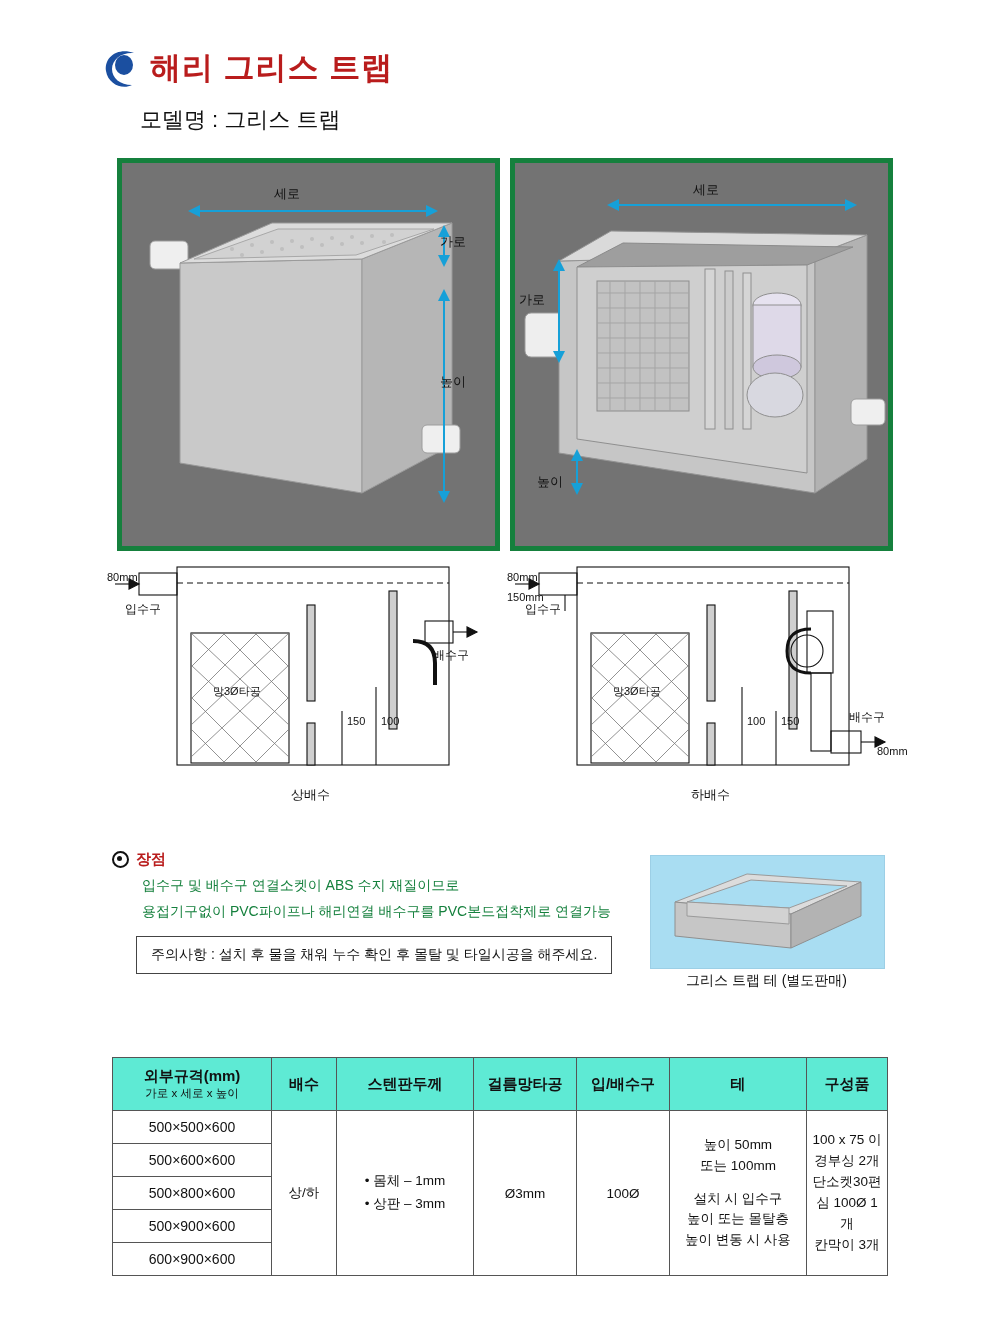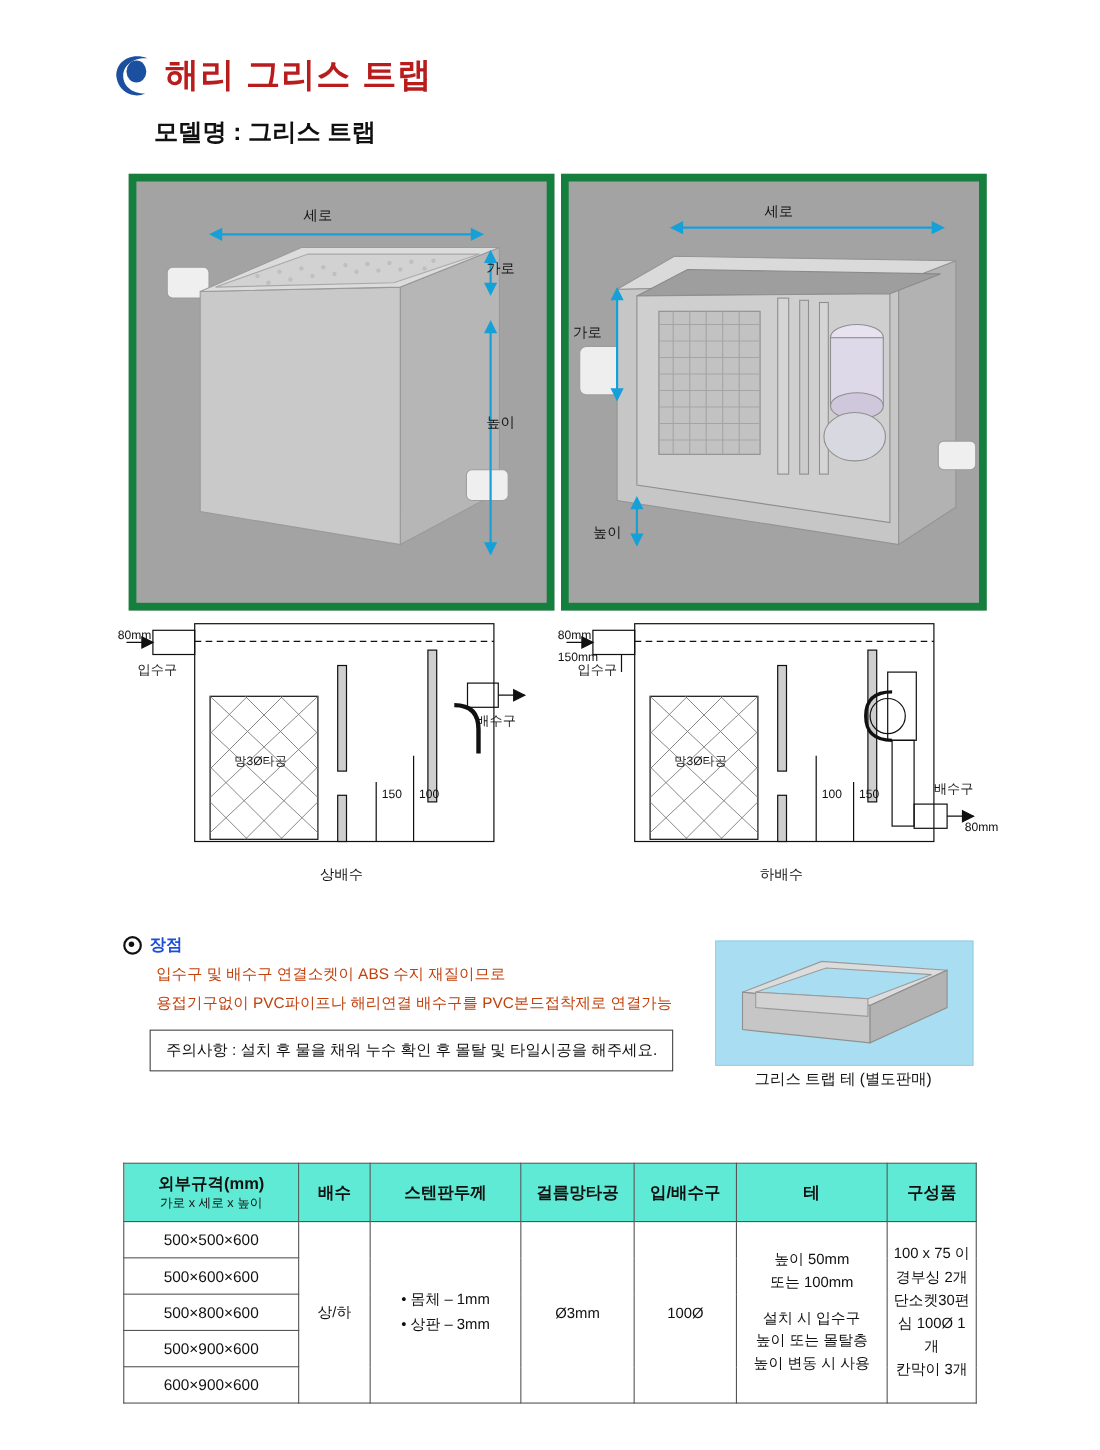--- a/index.html
+++ b/index.html
@@ -14,43 +14,43 @@
 
   
   .logo-wrap{position:absolute;left:100px;top:45px;display:flex;align-items:center;}
   .logo-mark{width:44px;height:46px;position:relative;margin-right:6px;}
   .logo-mark svg{display:block;}
   .logo-text{
     font-size:31px;font-weight:bold;color:#b91c1c;letter-spacing:1px;
     font-family:"Liberation Sans","DejaVu Sans",sans-serif;
   }
   .model-name{
-    position:absolute;left:140px;top:105px;font-size:22px;font-weight:bold;color:#111;text-align:center;
+    position:absolute;left:140px;top:105px;font-size:22px;font-weight:normal;color:#111;text-align:center;
   }
 
   
   .photo{
-    position:absolute;background:#a3a3a3;border:7px solid #15803d;
+    position:absolute;background:#737373;border:5px solid #15803d;
   }
   #photo-left{left:117px;top:158px;width:373px;height:383px;}
   #photo-right{left:510px;top:158px;width:373px;height:383px;}
 
   .pl-label{position:absolute;font-size:13px;color:#111;}
 
   
   #drawings{position:absolute;left:95px;top:555px;width:820px;height:270px;}
 
   
   #adv{position:absolute;left:112px;top:850px;width:520px;}
-  .adv-title{font-size:15px;font-weight:bold;color:#1d4ed8;display:flex;align-items:center;gap:7px;}
+  .adv-title{font-size:15px;font-weight:bold;color:#b91c1c;display:flex;align-items:center;gap:7px;}
   .bullet-ring{
     display:inline-block;width:13px;height:13px;border:2px solid #111;border-radius:50%;position:relative;
   }
   .bullet-ring::after{content:"";position:absolute;left:3px;top:3px;width:5px;height:5px;background:#111;border-radius:50%;}
-  .adv-line{font-size:14px;color:#c2410c;margin-left:30px;margin-top:6px;line-height:1.45;}
+  .adv-line{font-size:14px;color:#15803d;margin-left:30px;margin-top:6px;line-height:1.45;}
   .caution{
     margin-left:24px;margin-top:14px;border:1px solid #444;padding:9px 14px;font-size:14px;
     display:inline-block;
   }
 
   
   #frame-photo{
     position:absolute;left:650px;top:855px;width:233px;height:112px;background:#a9ddf2;border:1px solid #9ccfe6;
   }
   #frame-caption{position:absolute;left:650px;top:972px;width:233px;text-align:center;font-size:14px;}

